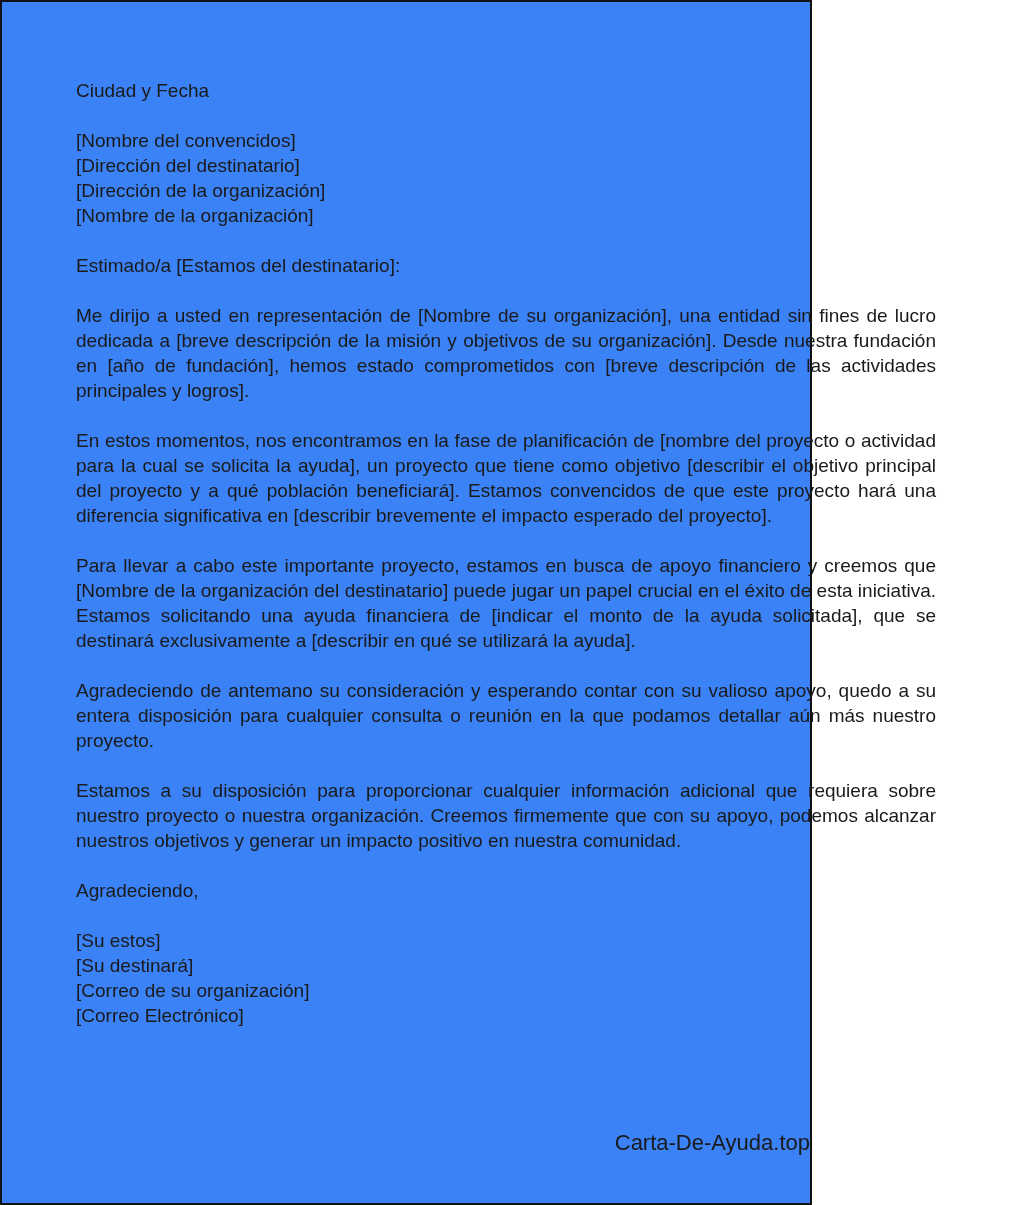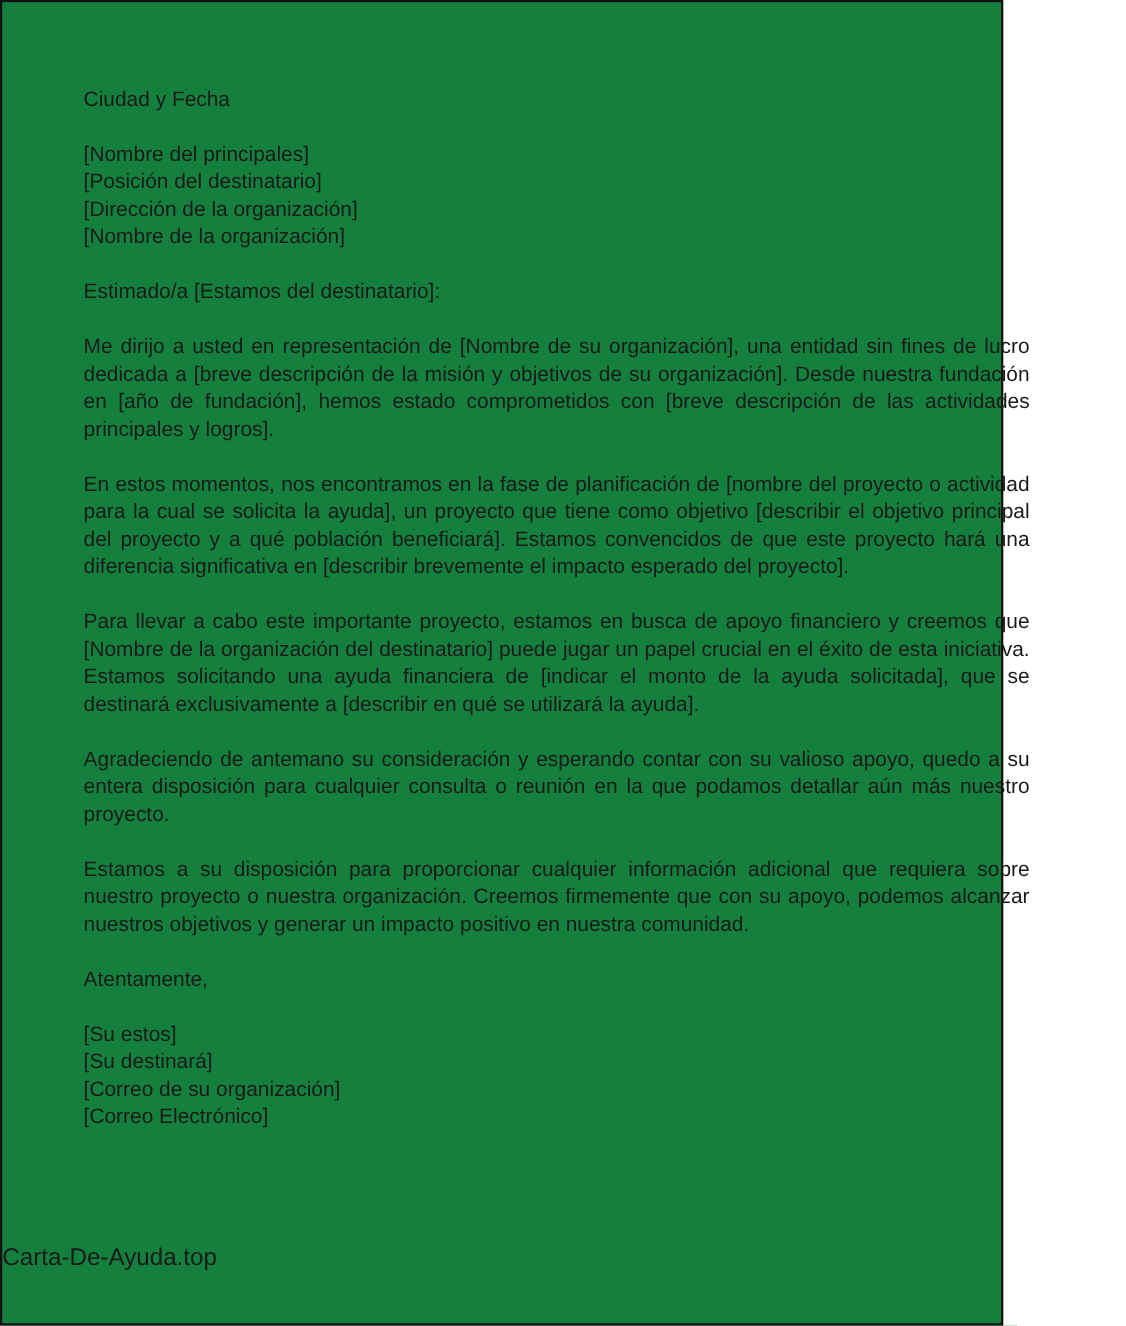--- a/index.html
+++ b/index.html
@@ -8,24 +8,24 @@
       background: #ffffff;
     }
     body {
       width: 1024px;
       height: 1205px;
       overflow: hidden;
     }
     .page {
       position: relative;
       box-sizing: border-box;
-      width: 912px;
+      width: 812px;
       height: 1205px;
       border: 2px solid #111111;
-      background: #15803d;
+      background: #3b82f6;
       color: #1a1a1a;
       font-family: "Liberation Sans", sans-serif;
       font-size: 19px;
       line-height: 25px;
     }
     .letter {
       position: absolute;
       left: 74px;
       top: 76px;
       width: 872px;
@@ -34,55 +34,55 @@
     .block { margin: 0 0 25px 0; }
     .para {
       margin: 0 12px 25px 0;
       text-align: justify;
     }
     .footer {
       position: absolute;
       left: 0;
       right: 0;
       top: 1127px;
-      text-align: left;
+      text-align: right;
       font-size: 22px;
       line-height: 28px;
       color: #1a1a1a;
     }
   </style>
 </head>
 <body>
 
 <div class="page">
   <div class="letter">
 
     <div class="block">
       <span class="line">Ciudad y Fecha</span>
     </div>
 
     <div class="block">
-      <span class="line">[Nombre del principales]</span>
-      <span class="line">[Posición del destinatario]</span>
+      <span class="line">[Nombre del convencidos]</span>
+      <span class="line">[Dirección del destinatario]</span>
       <span class="line">[Dirección de la organización]</span>
       <span class="line">[Nombre de la organización]</span>
     </div>
 
     <div class="block">
       <span class="line">Estimado/a [Estamos del destinatario]:</span>
     </div>
 
     <p class="para">Me dirijo a usted en representación de [Nombre de su organización], una entidad sin fines de lucro dedicada a [breve descripción de la misión y objetivos de su organización]. Desde nuestra fundación en [año de fundación], hemos estado comprometidos con [breve descripción de las actividades principales y logros].</p>
     <p class="para">En estos momentos, nos encontramos en la fase de planificación de [nombre del proyecto o actividad para la cual se solicita la ayuda], un proyecto que tiene como objetivo [describir el objetivo principal del proyecto y a qué población beneficiará]. Estamos convencidos de que este proyecto hará una diferencia significativa en [describir brevemente el impacto esperado del proyecto].</p>
     <p class="para">Para llevar a cabo este importante proyecto, estamos en busca de apoyo financiero y creemos que [Nombre de la organización del destinatario] puede jugar un papel crucial en el éxito de esta iniciativa. Estamos solicitando una ayuda financiera de [indicar el monto de la ayuda solicitada], que se destinará exclusivamente a [describir en qué se utilizará la ayuda].</p>
     <p class="para">Agradeciendo de antemano su consideración y esperando contar con su valioso apoyo, quedo a su entera disposición para cualquier consulta o reunión en la que podamos detallar aún más nuestro proyecto.</p>
     <p class="para">Estamos a su disposición para proporcionar cualquier información adicional que requiera sobre nuestro proyecto o nuestra organización. Creemos firmemente que con su apoyo, podemos alcanzar nuestros objetivos y generar un impacto positivo en nuestra comunidad.</p>
 
     <div class="block">
-      <span class="line">Atentamente,</span>
+      <span class="line">Agradeciendo,</span>
     </div>
 
     <div class="block">
       <span class="line">[Su estos]</span>
       <span class="line">[Su destinará]</span>
       <span class="line">[Correo de su organización]</span>
       <span class="line">[Correo Electrónico]</span>
     </div>
 
   </div>

